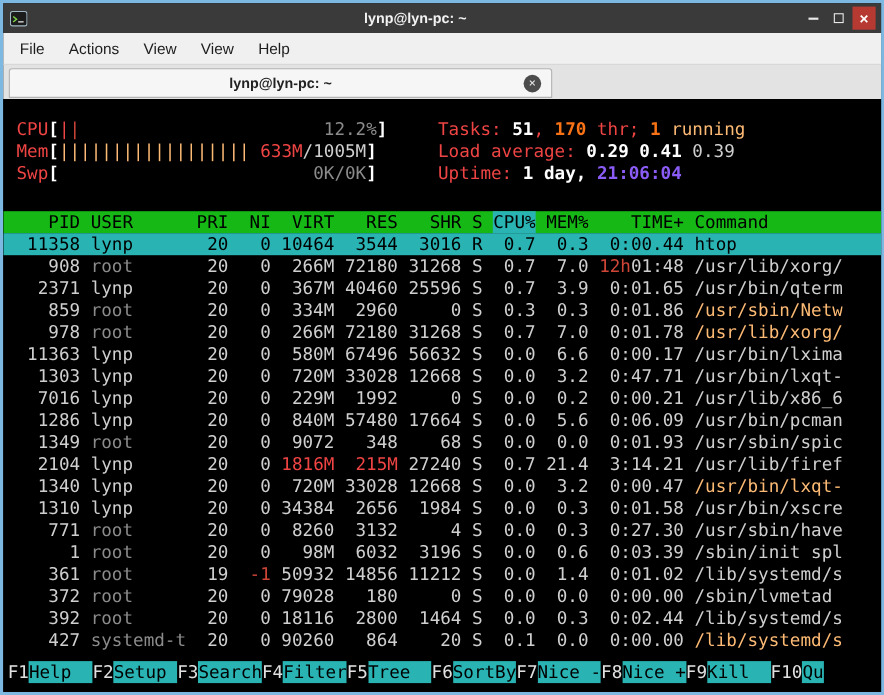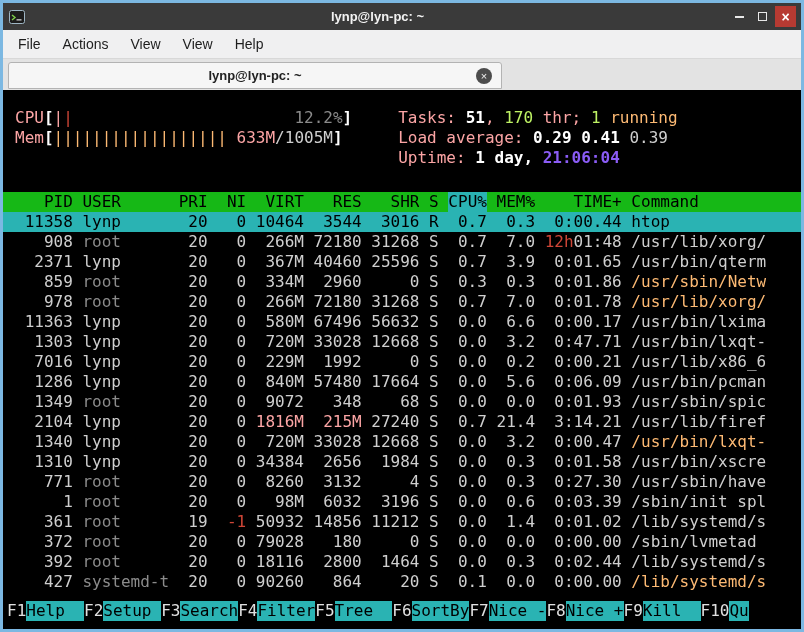--- a/index.html
+++ b/index.html
@@ -49,24 +49,24 @@
   .thead .cell{color:#000;}
   .thead .sortcol{background:var(--selection-cyan,#2ab3b3);}
   .prow{height:20px;line-height:20px;display:flex;padding:0 12px;white-space:pre;}
   .cell{display:inline-block;white-space:pre;overflow:hidden;color:#cfcfcf;}
   .cell + .cell{margin-left:1ch;}
   .prow.selected{background:var(--selection-cyan,#2ab3b3);}
   .prow.selected .cell,.prow.selected .cell *{color:#000 !important;font-weight:normal;}
   
   .c-fg{color:#cfcfcf}
   .c-dim{color:#8b8b8b}
-  .c-cyan{color:#fca5a5}
+  .c-cyan{color:#ef4444}
   .c-bcyan{color:#8b5cf6;font-weight:bold}
   .c-green{color:#fdba74}
-  .c-bgreen{color:#bef264;font-weight:normal}
+  .c-bgreen{color:#f97316;font-weight:bold}
   .c-red{color:#cf4637}
   .c-bwhite{color:#ffffff;font-weight:bold}
   
   .fnbar{margin-top:auto;display:flex;padding-left:4px;white-space:pre;}
   .fk-key{color:#e0e0e0;white-space:pre;}
   .fk-label{background:var(--selection-cyan,#2ab3b3);color:#000;white-space:pre;}
 </style>
 </head>
 <body>
 
@@ -107,20 +107,21 @@
       <span class="tabtitle">lynp@lyn-pc: ~</span>
       <span class="tabclose">×</span>
     </div>
   </div>
 
   <div class="terminal">
     <div class="toprow">
       <div class="mcol">
         <div class="tline"><span class="c-cyan">CPU</span><span class="c-bwhite">[</span><span class="c-cyan">|</span><span class="c-red">|</span><span class="c-fg">                       </span><span class="c-dim">12.2%</span><span class="c-bwhite">]</span></div>
         <div class="tline"><span class="c-cyan">Mem</span><span class="c-bwhite">[</span><span class="c-green">||||||||||||||||||</span><span class="c-fg"> </span><span class="c-cyan">633M</span><span class="c-fg">/1005M</span><span class="c-bwhite">]</span></div>
+        <div class="tline"><span class="c-cyan">Swp</span><span class="c-bwhite">[</span><span class="c-fg">                        </span><span class="c-dim">0K/0K</span><span class="c-bwhite">]</span></div>
       </div>
       <div class="icol">
         <div class="tline"><span class="c-cyan">Tasks: </span><span class="c-bwhite">51</span><span class="c-cyan">, </span><span class="c-bgreen">170</span><span class="c-cyan"> thr; </span><span class="c-bgreen">1</span><span class="c-green"> running</span></div>
         <div class="tline"><span class="c-cyan">Load average: </span><span class="c-bwhite">0.29 </span><span class="c-bwhite">0.41 </span><span class="c-fg">0.39</span></div>
         <div class="tline"><span class="c-cyan">Uptime: </span><span class="c-bwhite">1 day, </span><span class="c-bcyan">21:06:04</span></div>
       </div>
     </div>
     <div class="blank"></div>
     <div class="tline thead"><span class="cell" style="width: 6ch; text-align: right;">PID</span><span class="cell" style="width: 9ch; text-align: left;">USER</span><span class="cell" style="width: 3ch; text-align: right;">PRI</span><span class="cell" style="width: 3ch; text-align: right;">NI</span><span class="cell" style="width: 5ch; text-align: right;">VIRT</span><span class="cell" style="width: 5ch; text-align: right;">RES</span><span class="cell" style="width: 5ch; text-align: right;">SHR</span><span class="cell" style="width: 1ch; text-align: left;">S</span><span class="cell sortcol" style="width: 4ch; text-align: right;">CPU%</span><span class="cell" style="width: 4ch; text-align: right;">MEM%</span><span class="cell" style="width: 8ch; text-align: right;">TIME+</span><span class="cell" style="text-align: left;">Command</span></div>
     <div>

